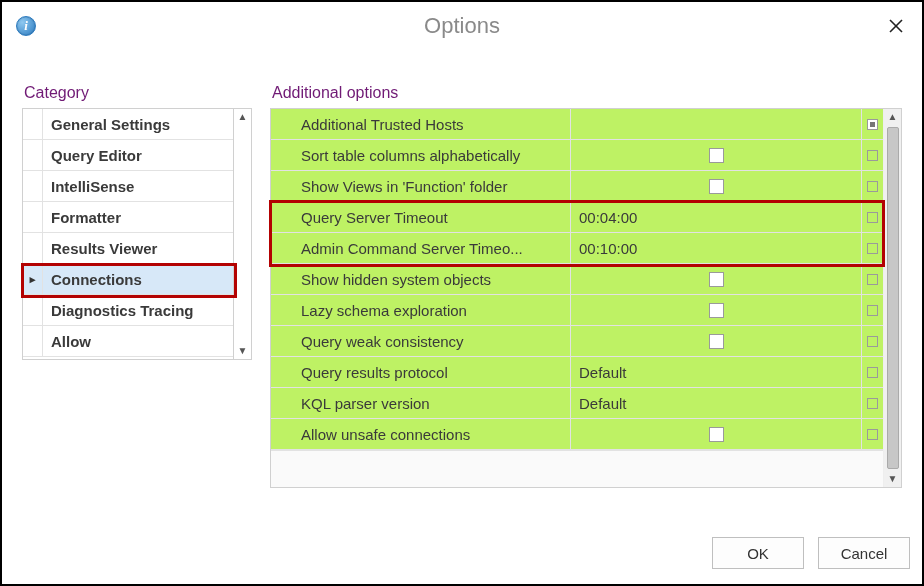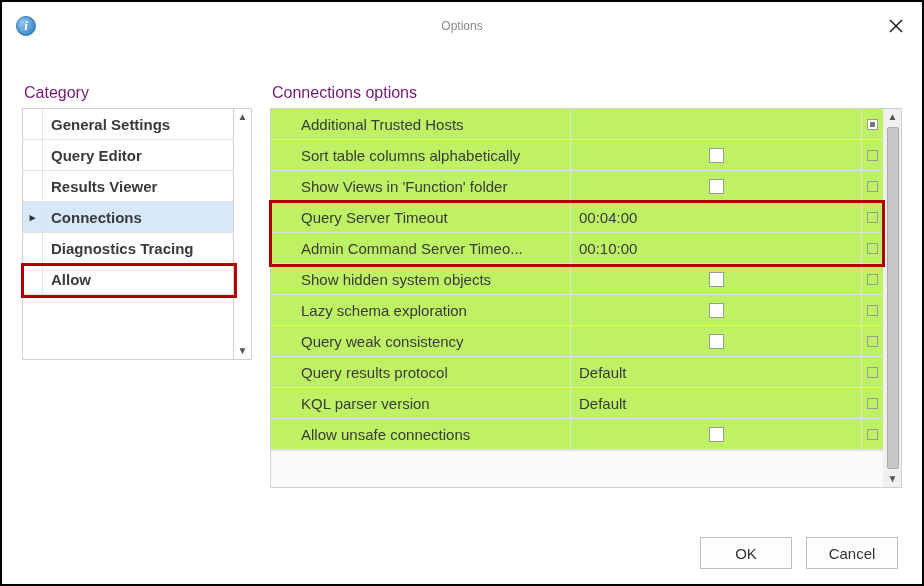--- a/index.html
+++ b/index.html
@@ -45,21 +45,21 @@
     font-weight: bold;
     font-style: italic;
     font-family: Georgia, serif;
     font-size: 13px;
   }
   .title {
     position: absolute;
     left: 50%;
     transform: translateX(-50%);
     color: #8a8a8a;
-    font-size: 12px;
+    font-size: 22px;
   }
   .close-btn {
     position: absolute;
     right: 12px;
     top: 10px;
     width: 28px;
     height: 28px;
     display: flex;
     align-items: center;
     justify-content: center;
@@ -231,21 +231,21 @@
     top: 91px;
     height: 67px;
   }
 
   .buttonbar {
     height: 62px;
     display: flex;
     align-items: center;
     justify-content: flex-end;
     gap: 14px;
-    padding-right: 24px;
+    padding-right: 12px;
   }
   .btn {
     min-width: 92px;
     height: 32px;
     border: 1px solid #bfbfbf;
     background: #fdfdfd;
     display: flex;
     align-items: center;
     justify-content: center;
     font-size: 15px;
@@ -278,20 +278,28 @@
             <div class="cat-item">
               <div class="marker-col"></div>
               <span>General Settings</span>
             </div>
             <div class="cat-item">
               <div class="marker-col"></div>
               <span>Query Editor</span>
             </div>
             <div class="cat-item">
               <div class="marker-col"></div>
+              <span>IntelliSense</span>
+            </div>
+            <div class="cat-item">
+              <div class="marker-col"></div>
+              <span>Formatter</span>
+            </div>
+            <div class="cat-item">
+              <div class="marker-col"></div>
               <span>Results Viewer</span>
             </div>
             <div class="cat-item selected">
               <div class="marker-col"></div>
               <span>Connections</span>
             </div>
             <div class="cat-item">
               <div class="marker-col"></div>
               <span>Diagnostics Tracing</span>
             </div>
@@ -302,21 +310,21 @@
           </div>
         <div class="cat-scroll">
           <span class="arrow">▲</span>
           <span class="arrow">▼</span>
         </div>
         <div class="cat-highlight"></div>
       </div>
     </div>
 
     <div class="col-right">
-      <div class="section-label">Connections options</div>
+      <div class="section-label">Additional options</div>
       <div class="opts-wrap">
         <div class="opts-body" id="opts-body">
             <div class="opt-row">
               <div class="opt-label">Additional Trusted Hosts</div>
               <div class="opt-value">
                 <span></span>
               </div>
               <div class="opt-endcheck">
                 <div class="sq filled"></div>
               </div>

